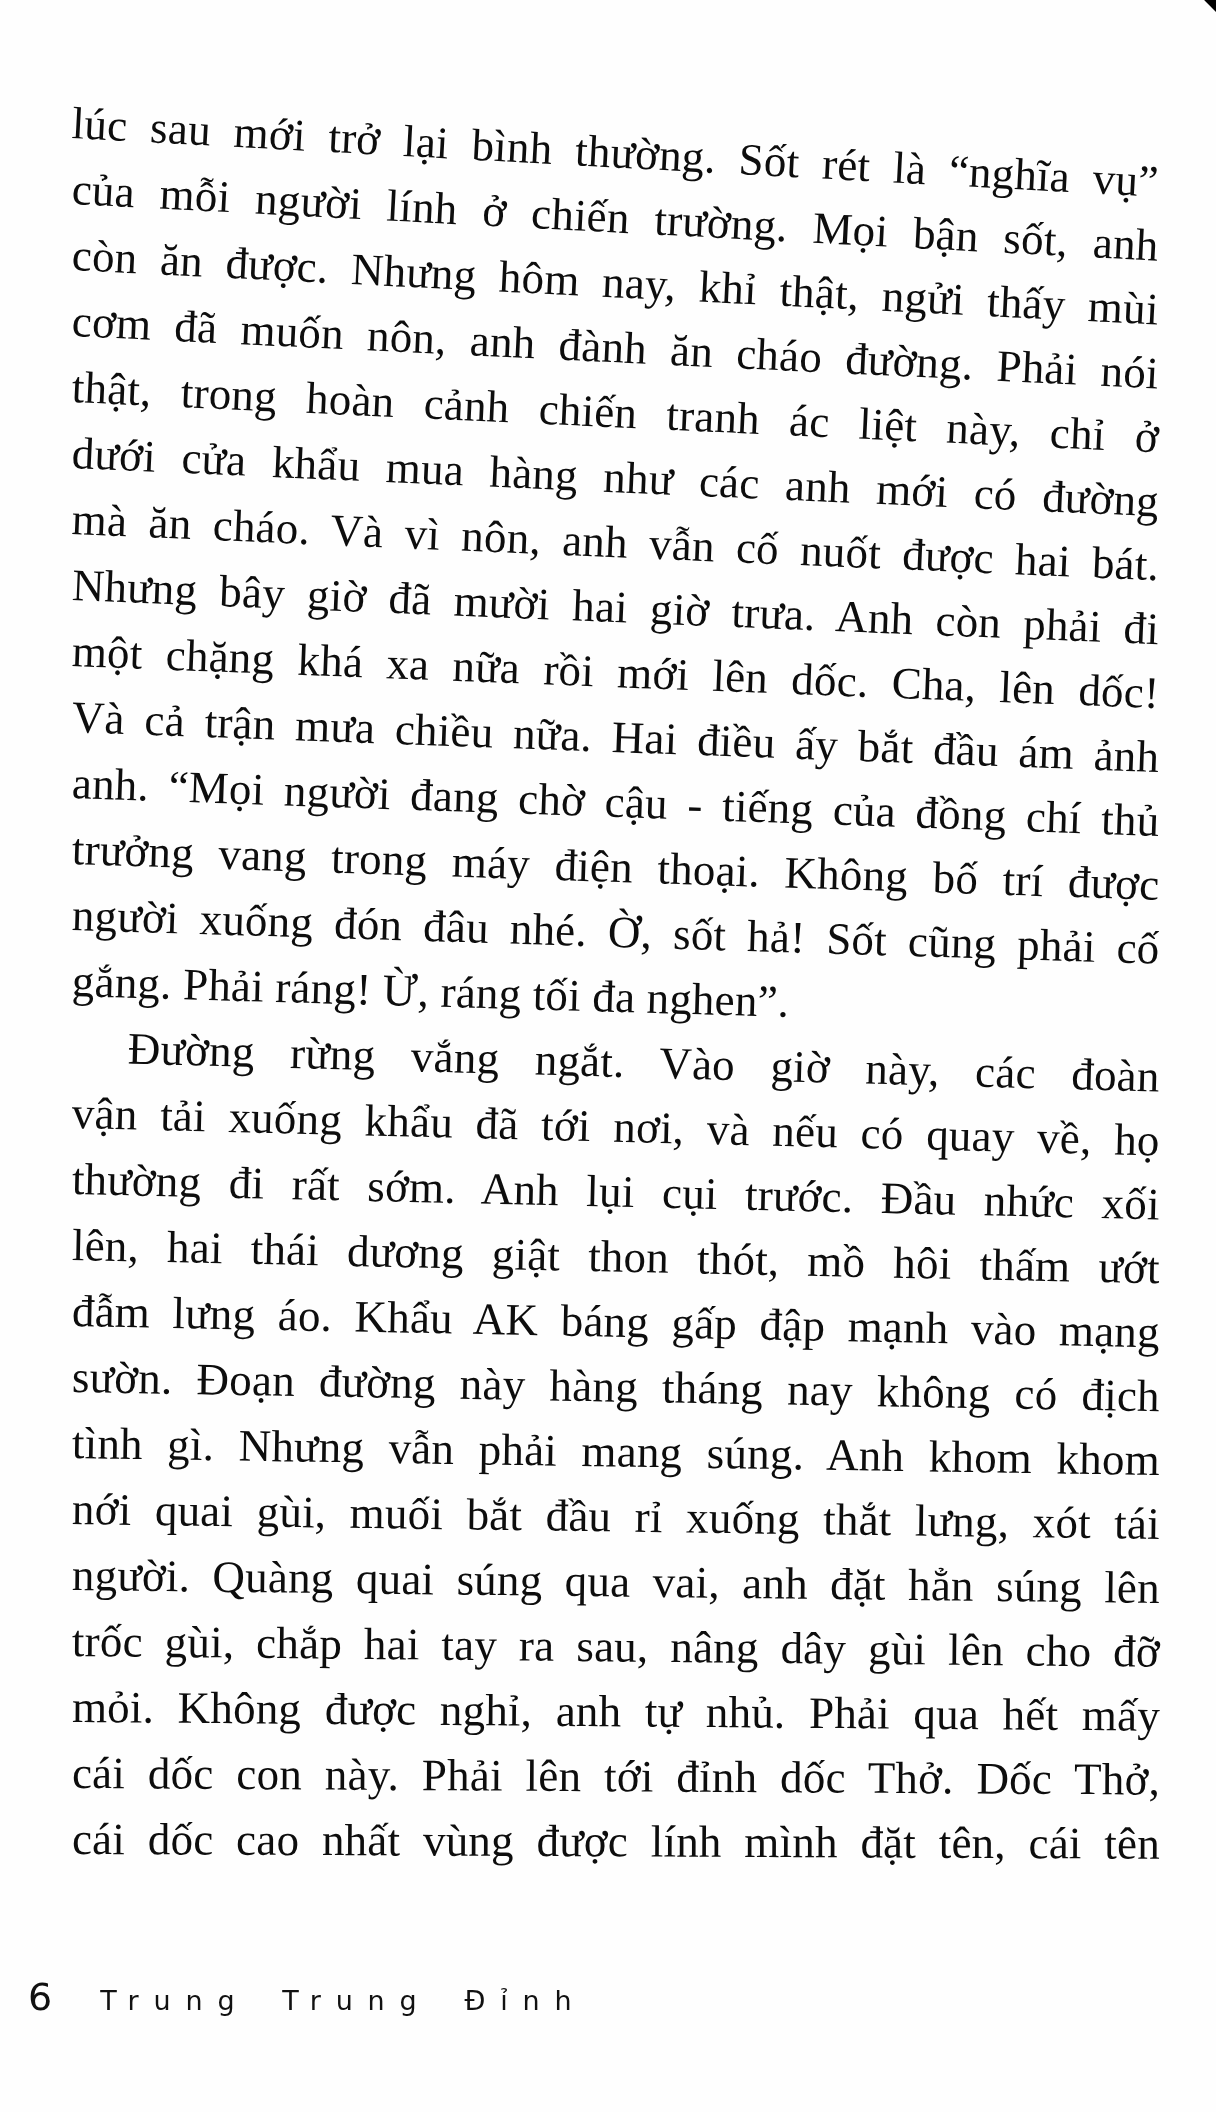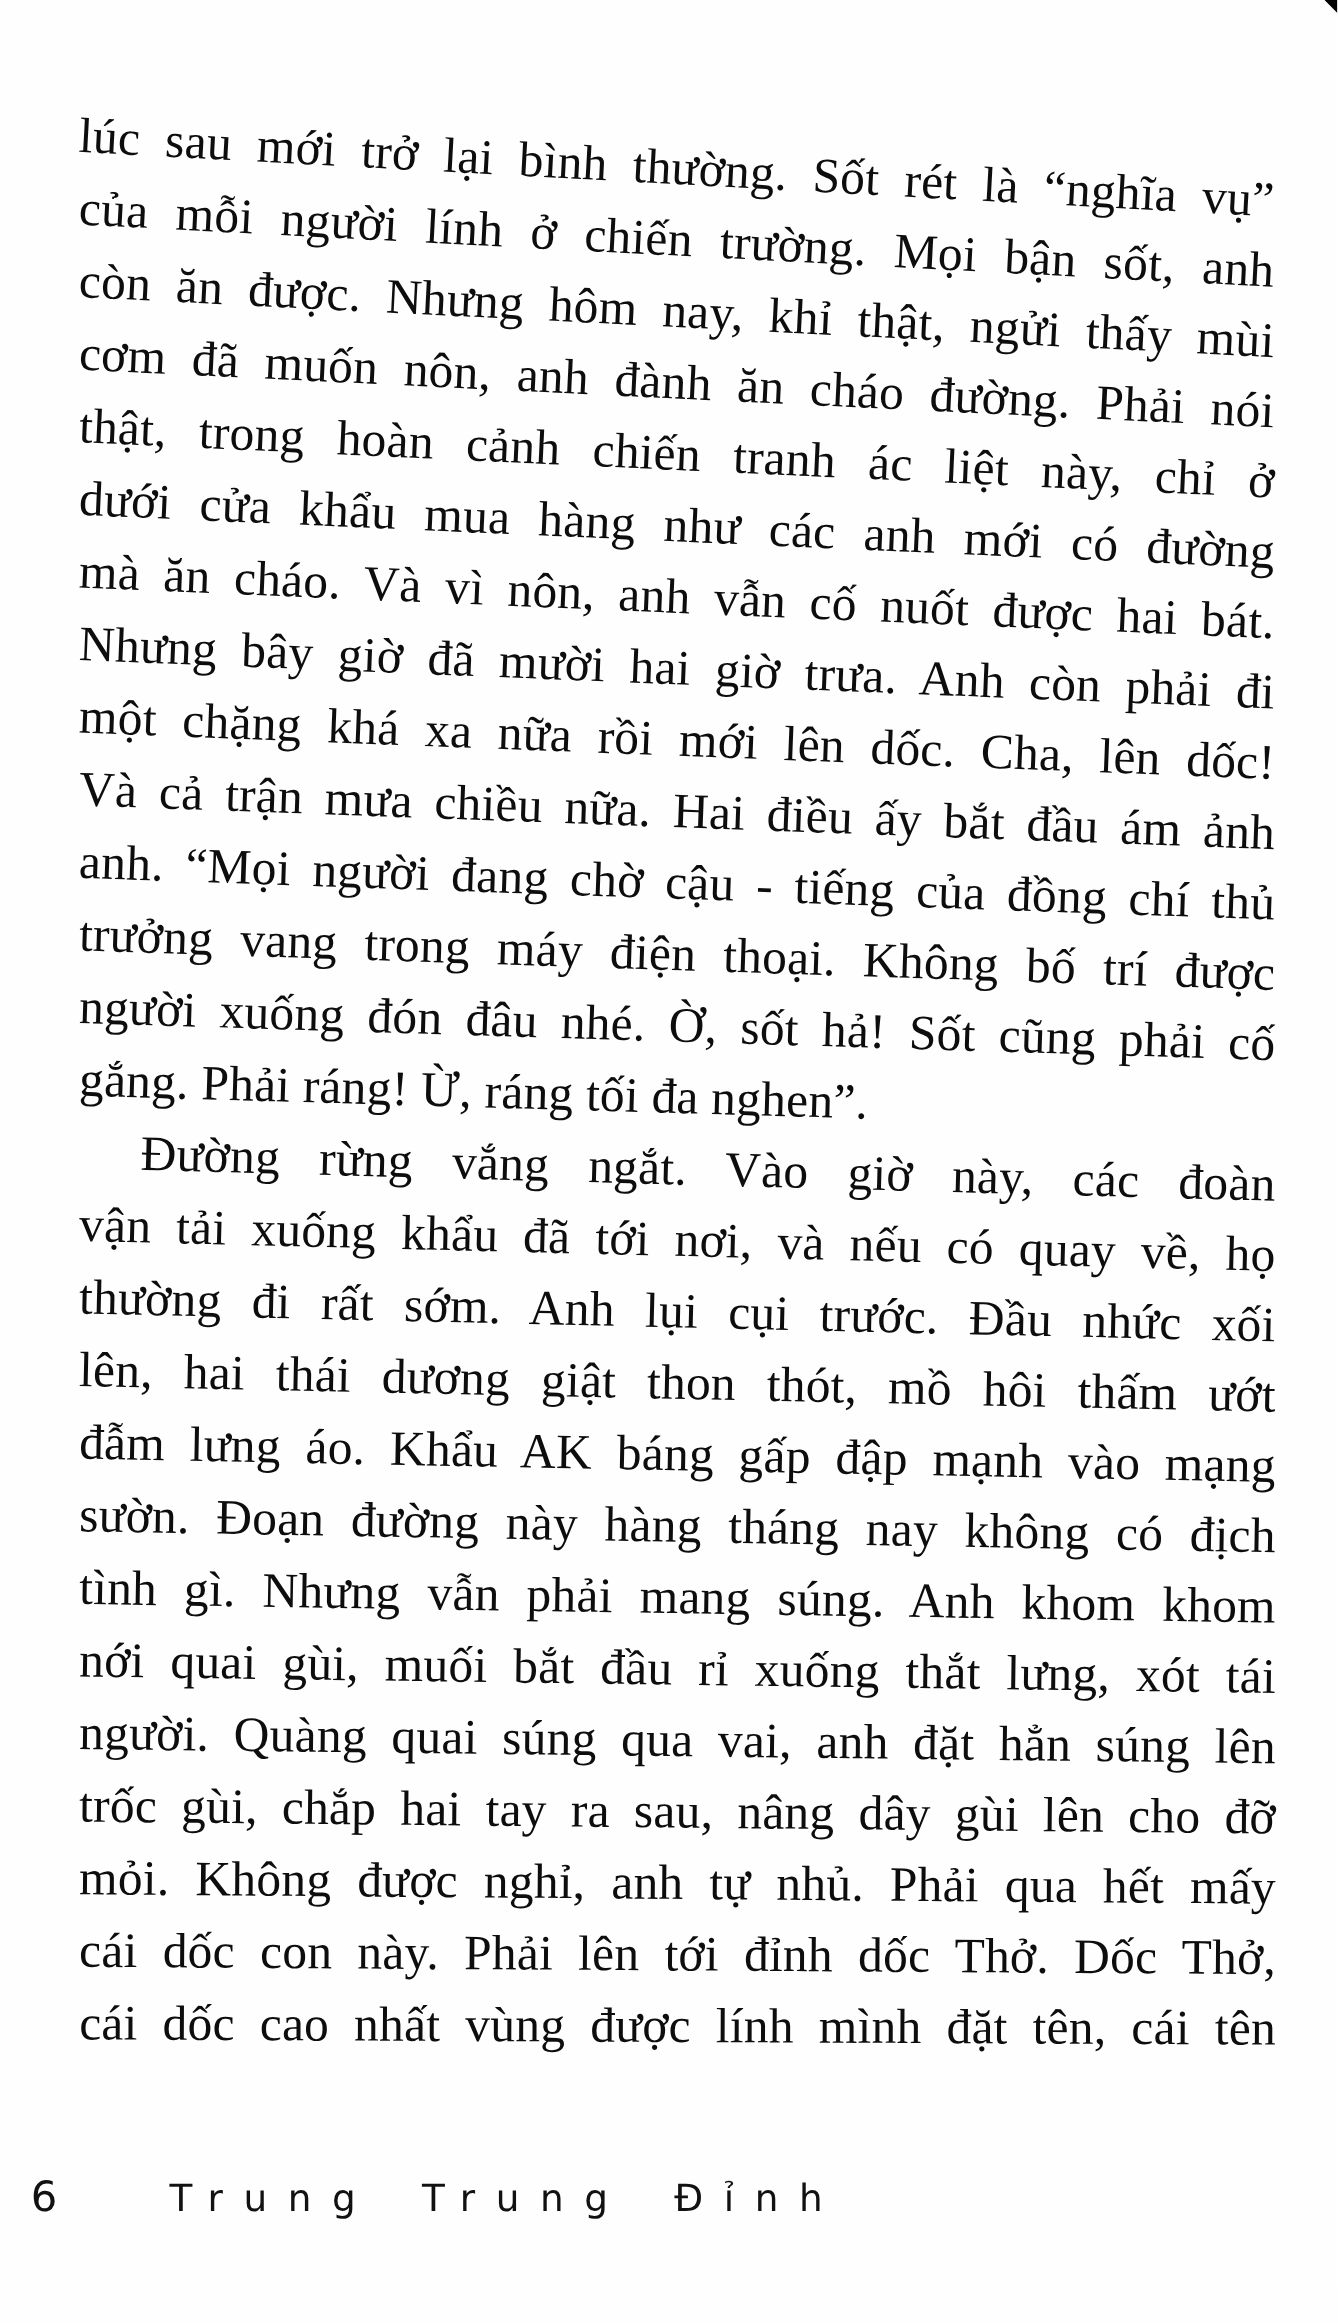--- a/index.html
+++ b/index.html
@@ -59,22 +59,22 @@
     align-items: baseline;
     font-family: "DejaVu Sans", "Liberation Sans", sans-serif;
   }
   .page-number {
     font-size: 38px;
     font-weight: 400;
     color: #111;
     letter-spacing: 0;
   }
   .footer-author {
-    margin-left: 102px;
-    font-size: 34px;
+    margin-left: 48px;
+    font-size: 27px;
     font-weight: 500;
     color: #111;
     letter-spacing: 0.55em;
     word-spacing: 0.35em;
   }
 </style>
 </head>
 <body>
 
 <div class="page">

